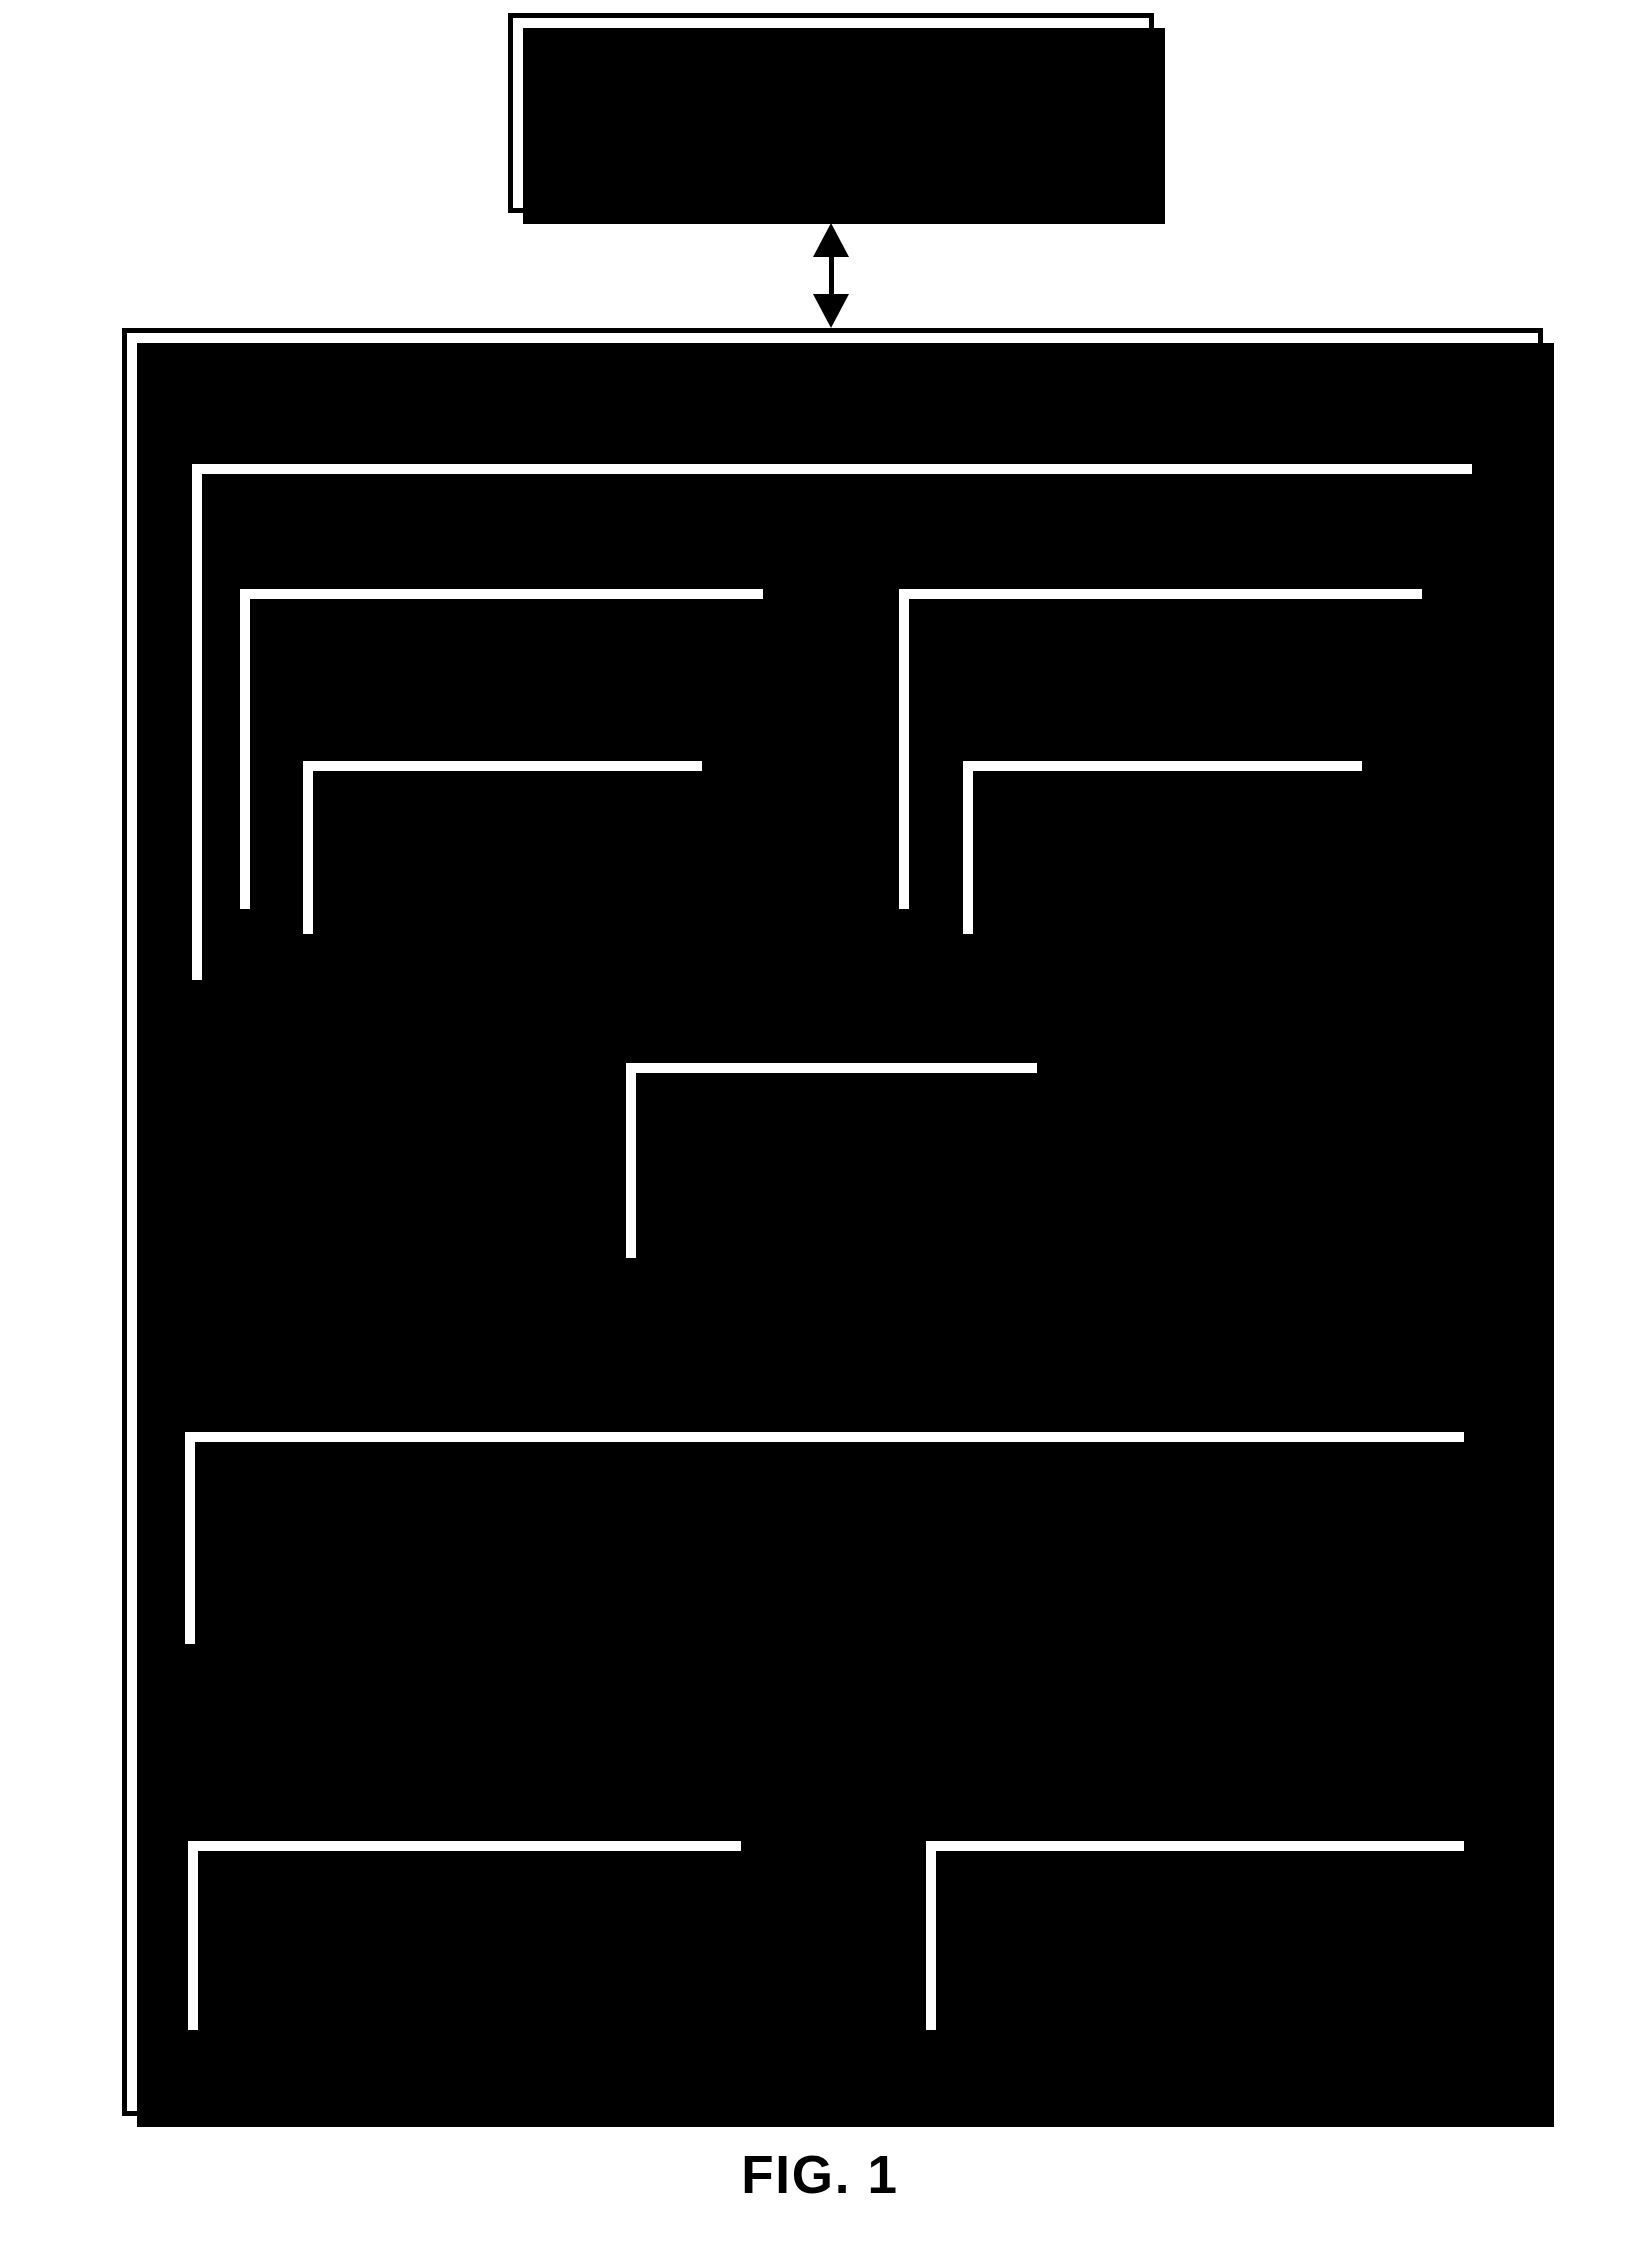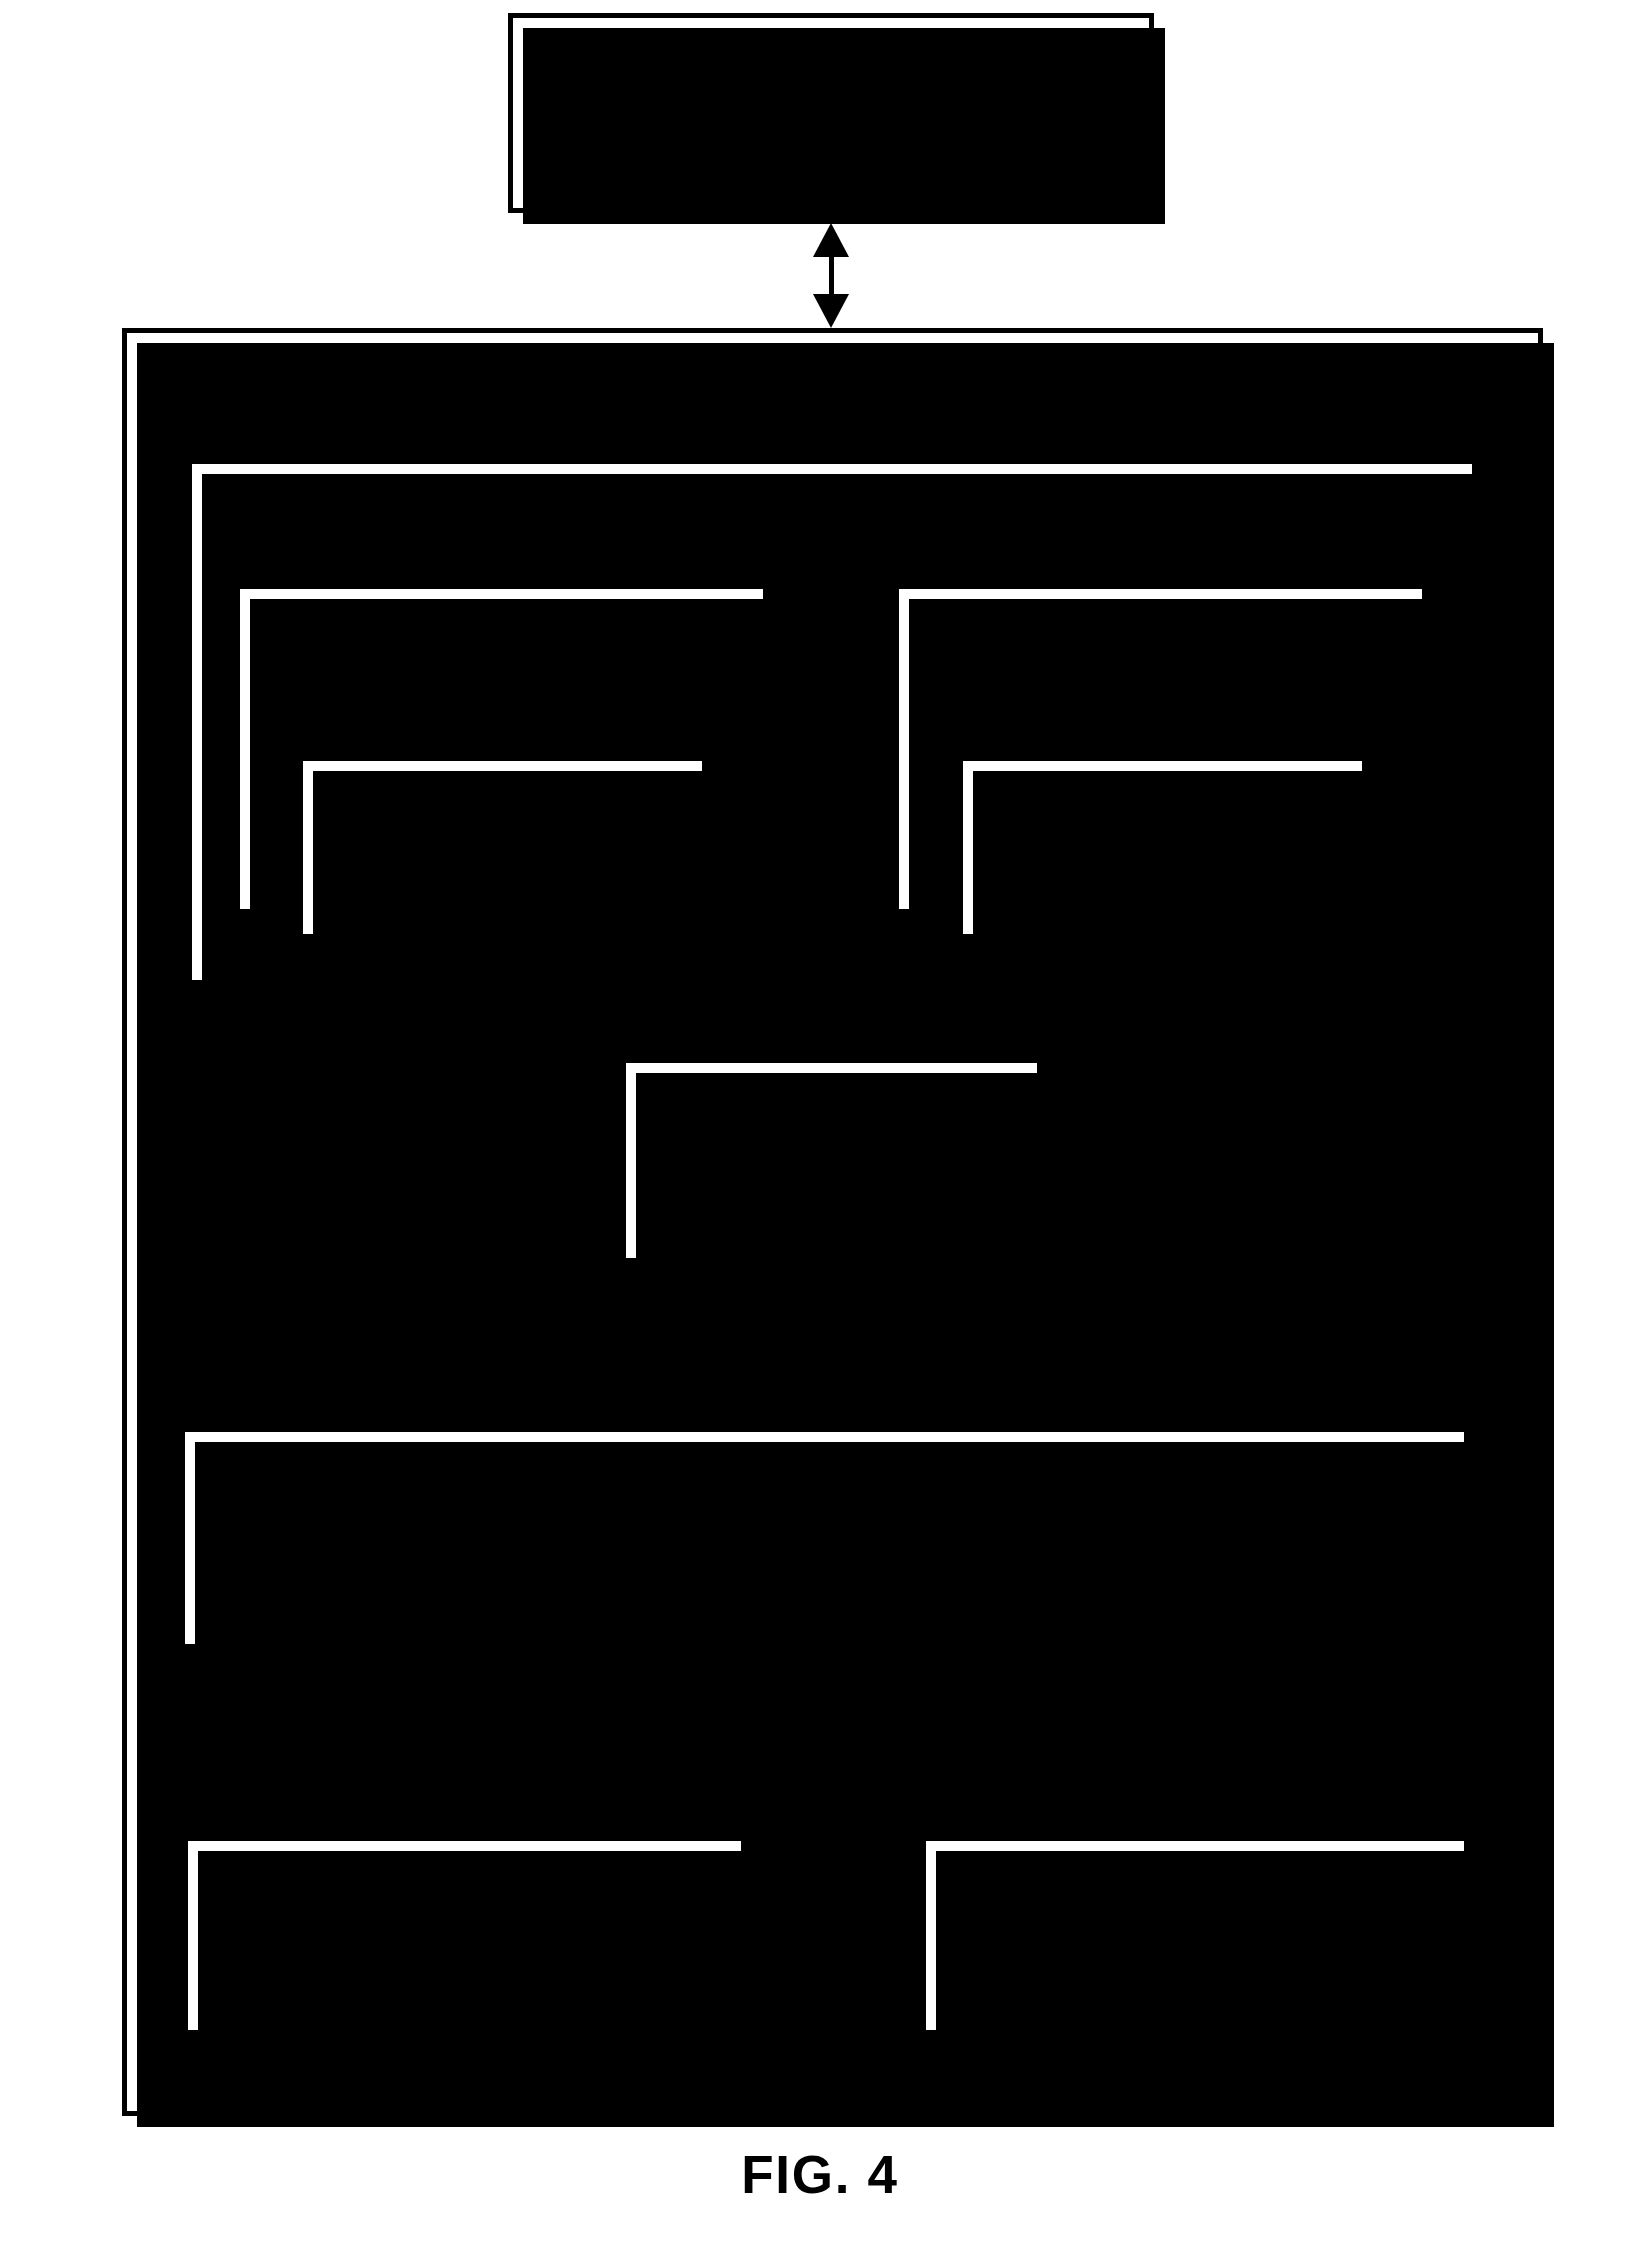--- a/index.html
+++ b/index.html
@@ -228,16 +228,16 @@
     <div class="box-label f-mid" style="top:38px;">
       <span class="ref">114</span>
       <span class="ttl">Display Screen</span>
     </div>
   </div>
 
   <div class="line hline" style="left:778px; top:1938px; width:146px;"></div>
   <div class="arrow arrow-left" style="left:749px; top:1923px;"></div>
   <div class="arrow arrow-right" style="left:889px; top:1923px;"></div>
 
-  <div id="fig-caption">FIG. 4</div>
+  <div id="fig-caption">FIG. 1</div>
 
 </div>
 
 
 </body></html>

